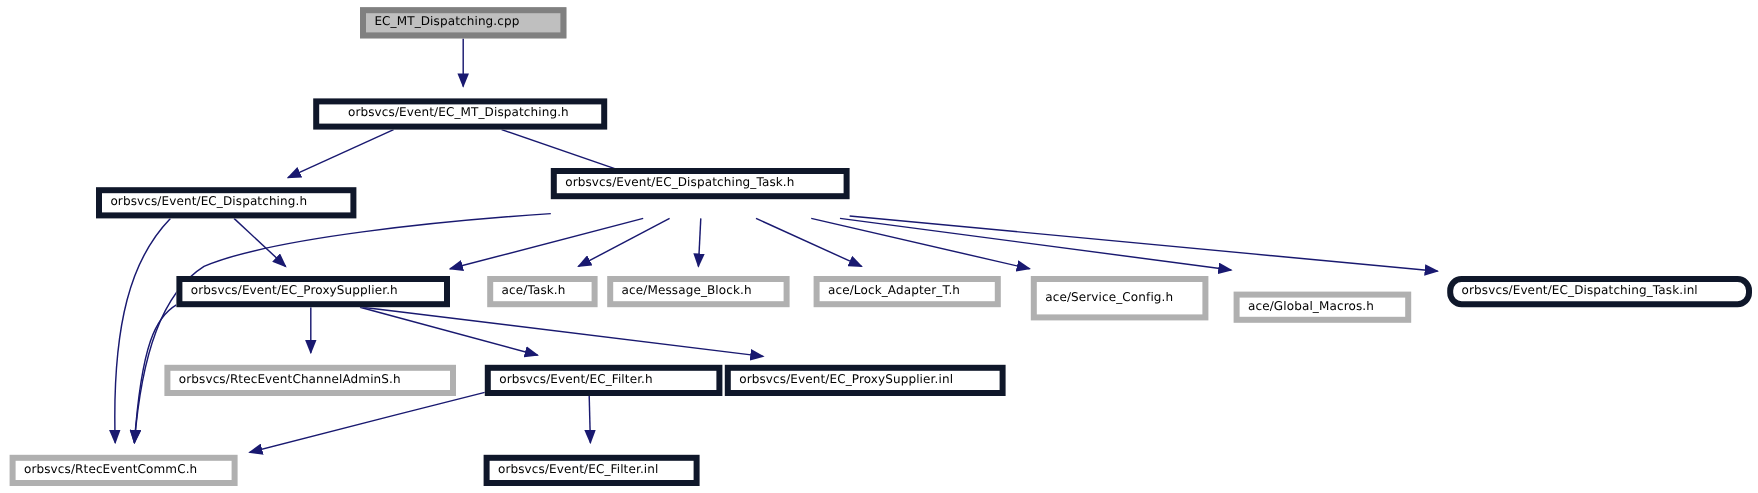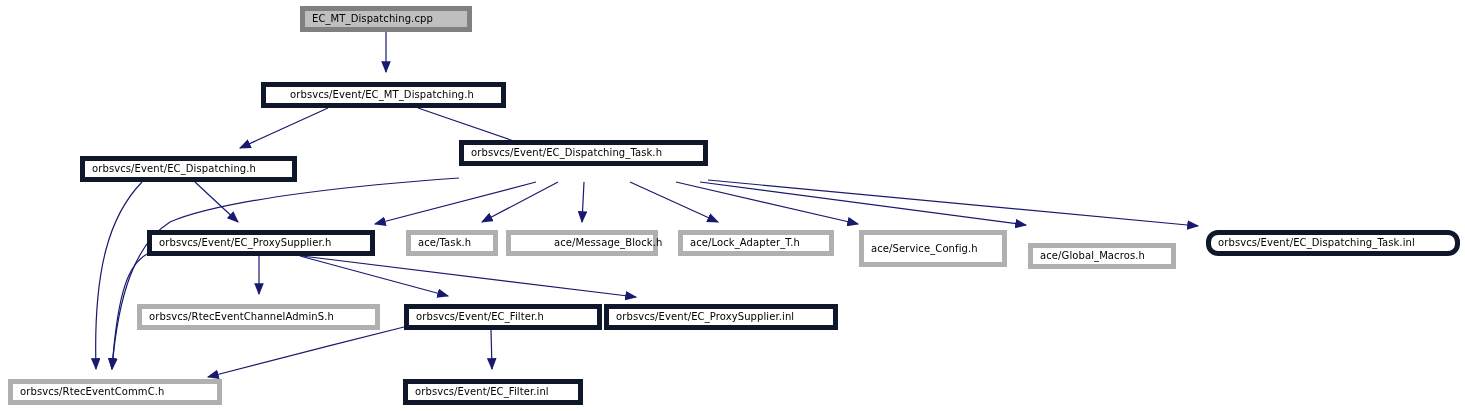--- a/index.html
+++ b/index.html
@@ -94,21 +94,21 @@
       </div>
       <div class="node" style="left: 459px; top: 140px; width: 249px; height: 26px;">
         <span class="node-label">orbsvcs/Event/EC_Dispatching_Task.h</span>
       </div>
       <div class="node" style="left: 147px; top: 230px; width: 228px; height: 26px;">
         <span class="node-label">orbsvcs/Event/EC_ProxySupplier.h</span>
       </div>
       <div class="node gray-border" style="left: 394px; top: 230px; width: 92px; height: 26px; margin-left: 12px;">
         <span class="node-label">ace/Task.h</span>
       </div>
-      <div class="node gray-border" style="left: 506px; top: 230px; width: 152px; height: 26px; padding-left: 36px;">
+      <div class="node gray-border" style="left: 506px; top: 230px; width: 152px; height: 26px;">
         <span class="node-label">ace/Message_Block.h</span>
       </div>
       <div class="node gray-border" style="left: 678px; top: 230px; width: 156px; height: 26px;">
         <span class="node-label">ace/Lock_Adapter_T.h</span>
       </div>
       <div class="node gray-border" style="left: 859px; top: 230px; width: 148px; height: 37px;">
         <span class="node-label">ace/Service_Config.h</span>
       </div>
       <div class="node gray-border" style="left: 1028px; top: 230px; width: 148px; height: 26px; margin-top: 13px;">
         <span class="node-label">ace/Global_Macros.h</span>
@@ -118,21 +118,21 @@
       </div>
       <div class="node gray-border" style="left: 137px; top: 304px; width: 243px; height: 26px;">
         <span class="node-label">orbsvcs/RtecEventChannelAdminS.h</span>
       </div>
       <div class="node" style="left: 404px; top: 304px; width: 198px; height: 26px;">
         <span class="node-label">orbsvcs/Event/EC_Filter.h</span>
       </div>
       <div class="node" style="left: 604px; top: 304px; width: 234px; height: 26px;">
         <span class="node-label">orbsvcs/Event/EC_ProxySupplier.inl</span>
       </div>
-      <div class="node gray-border" style="left: 8px; top: 379px; width: 214px; height: 26px;">
+      <div class="node gray-border" style="left: 8px; top: 379px; width: 190px; height: 26px;">
         <span class="node-label">orbsvcs/RtecEventCommC.h</span>
       </div>
       <div class="node" style="left: 403px; top: 379px; width: 180px; height: 26px;">
         <span class="node-label">orbsvcs/Event/EC_Filter.inl</span>
       </div>
     </div>
 
 </div>
 
 </body></html>

